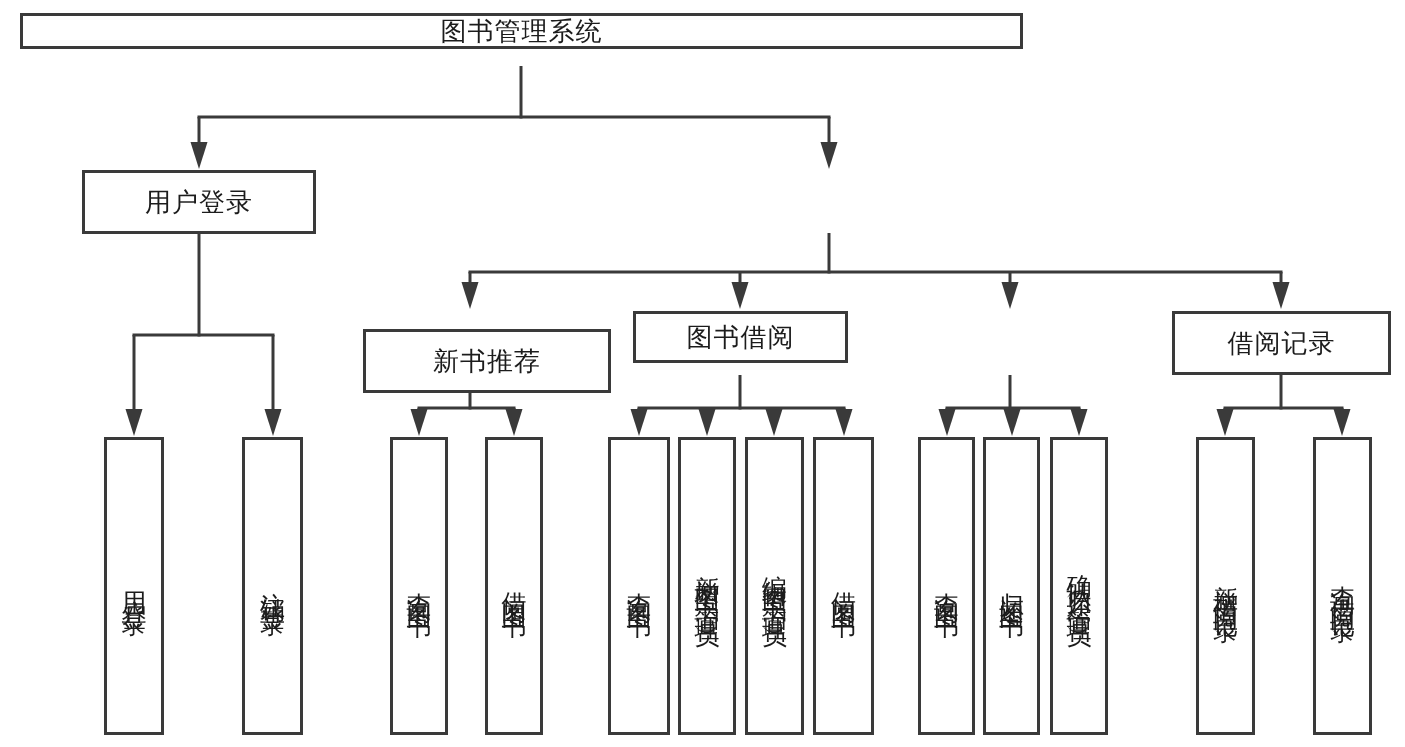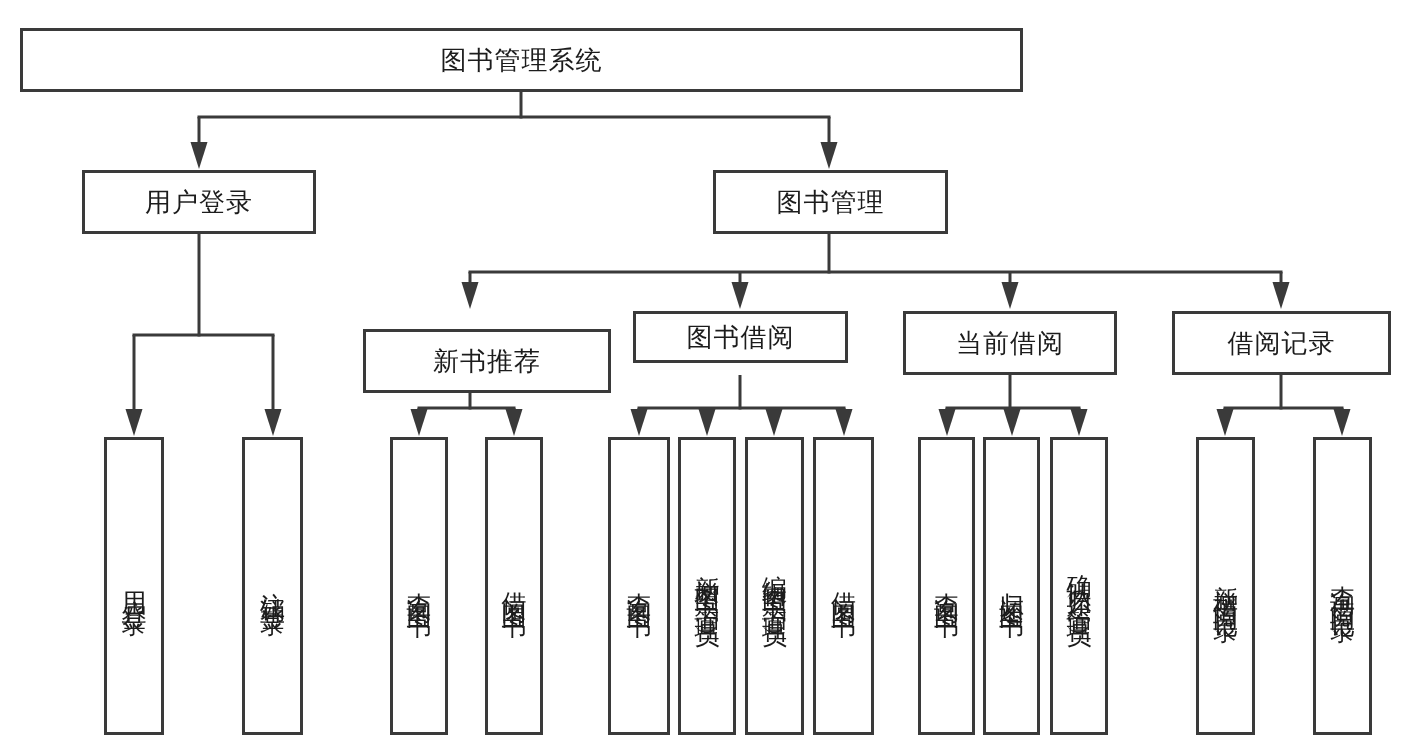--- a/index.html
+++ b/index.html
@@ -116,28 +116,26 @@
     <polygon points="1079,436 1070.5,409 1087.5,409"></polygon>
 
     <line x1="1281" y1="375" x2="1281" y2="409.5"></line>
     <line x1="1223.5" y1="408" x2="1343.5" y2="408"></line>
     <line x1="1225" y1="408" x2="1225" y2="414"></line>
     <polygon points="1225,436 1216.5,409 1233.5,409"></polygon>
     <line x1="1342" y1="408" x2="1342" y2="414"></line>
     <polygon points="1342,436 1333.5,409 1350.5,409"></polygon>
   </svg>
 
-  <div class="box hbox" style="left:20px; top:28px; width:1003px; height:64px;">图书管理系统</div>
+  <div class="box hbox" style="left:20px; top:13px; width:1003px; height:36px;">图书管理系统</div>
 
   <div class="box hbox" style="left:82px; top:170px; width:234px; height:64px;">用户登录</div>
-  <div class="box hbox" style="left:713px; top:170px; width:235px; height:64px;">图书管理</div>
 
   <div class="box hbox" style="left:363px; top:329px; width:248px; height:64px;">新书推荐</div>
   <div class="box hbox" style="left:633px; top:311px; width:215px; height:52px;">图书借阅</div>
-  <div class="box hbox" style="left:903px; top:311px; width:214px; height:64px;">当前借阅</div>
   <div class="box hbox" style="left:1172px; top:311px; width:219px; height:64px;">借阅记录</div>
 
   <div class="box vbox" style="left:104px; top:437px; width:60px; height:298px;">
     <span>用户登录</span>
   </div>
   <div class="box vbox" style="left:242px; top:437px; width:61px; height:298px;">
     <span>注销登录</span>
   </div>
 
   <div class="box vbox" style="left:390px; top:437px; width:58px; height:298px;">

